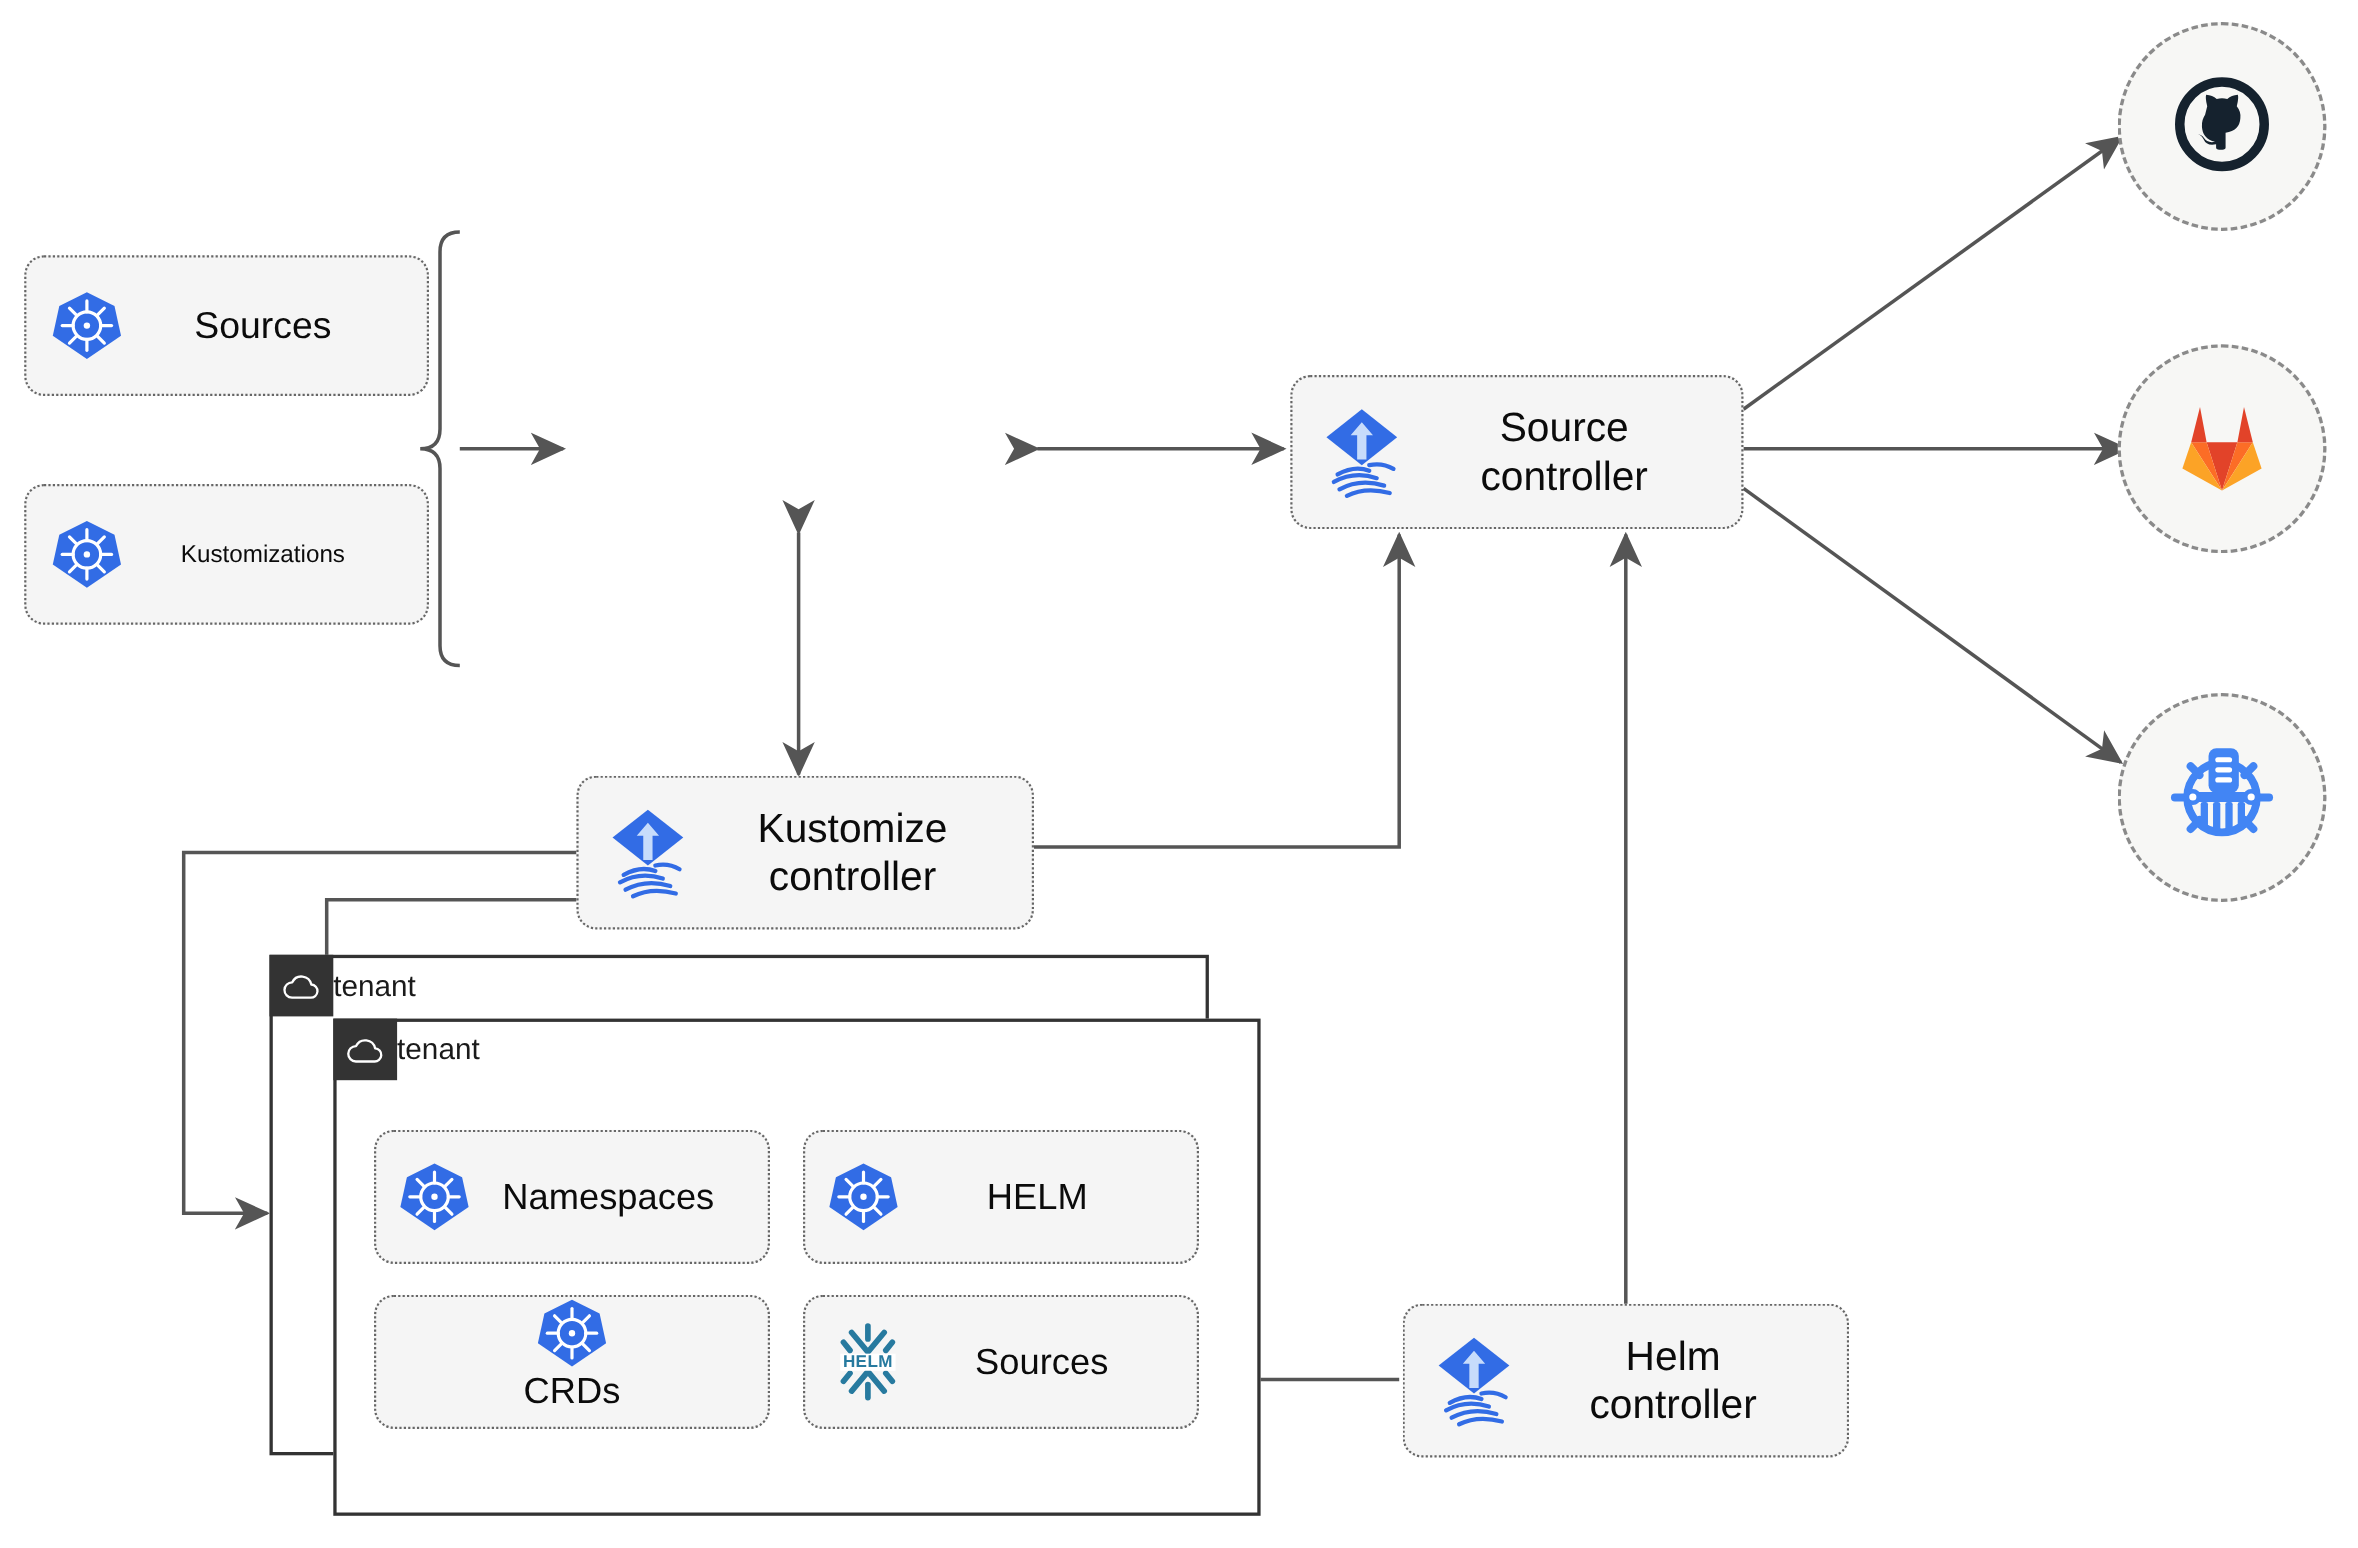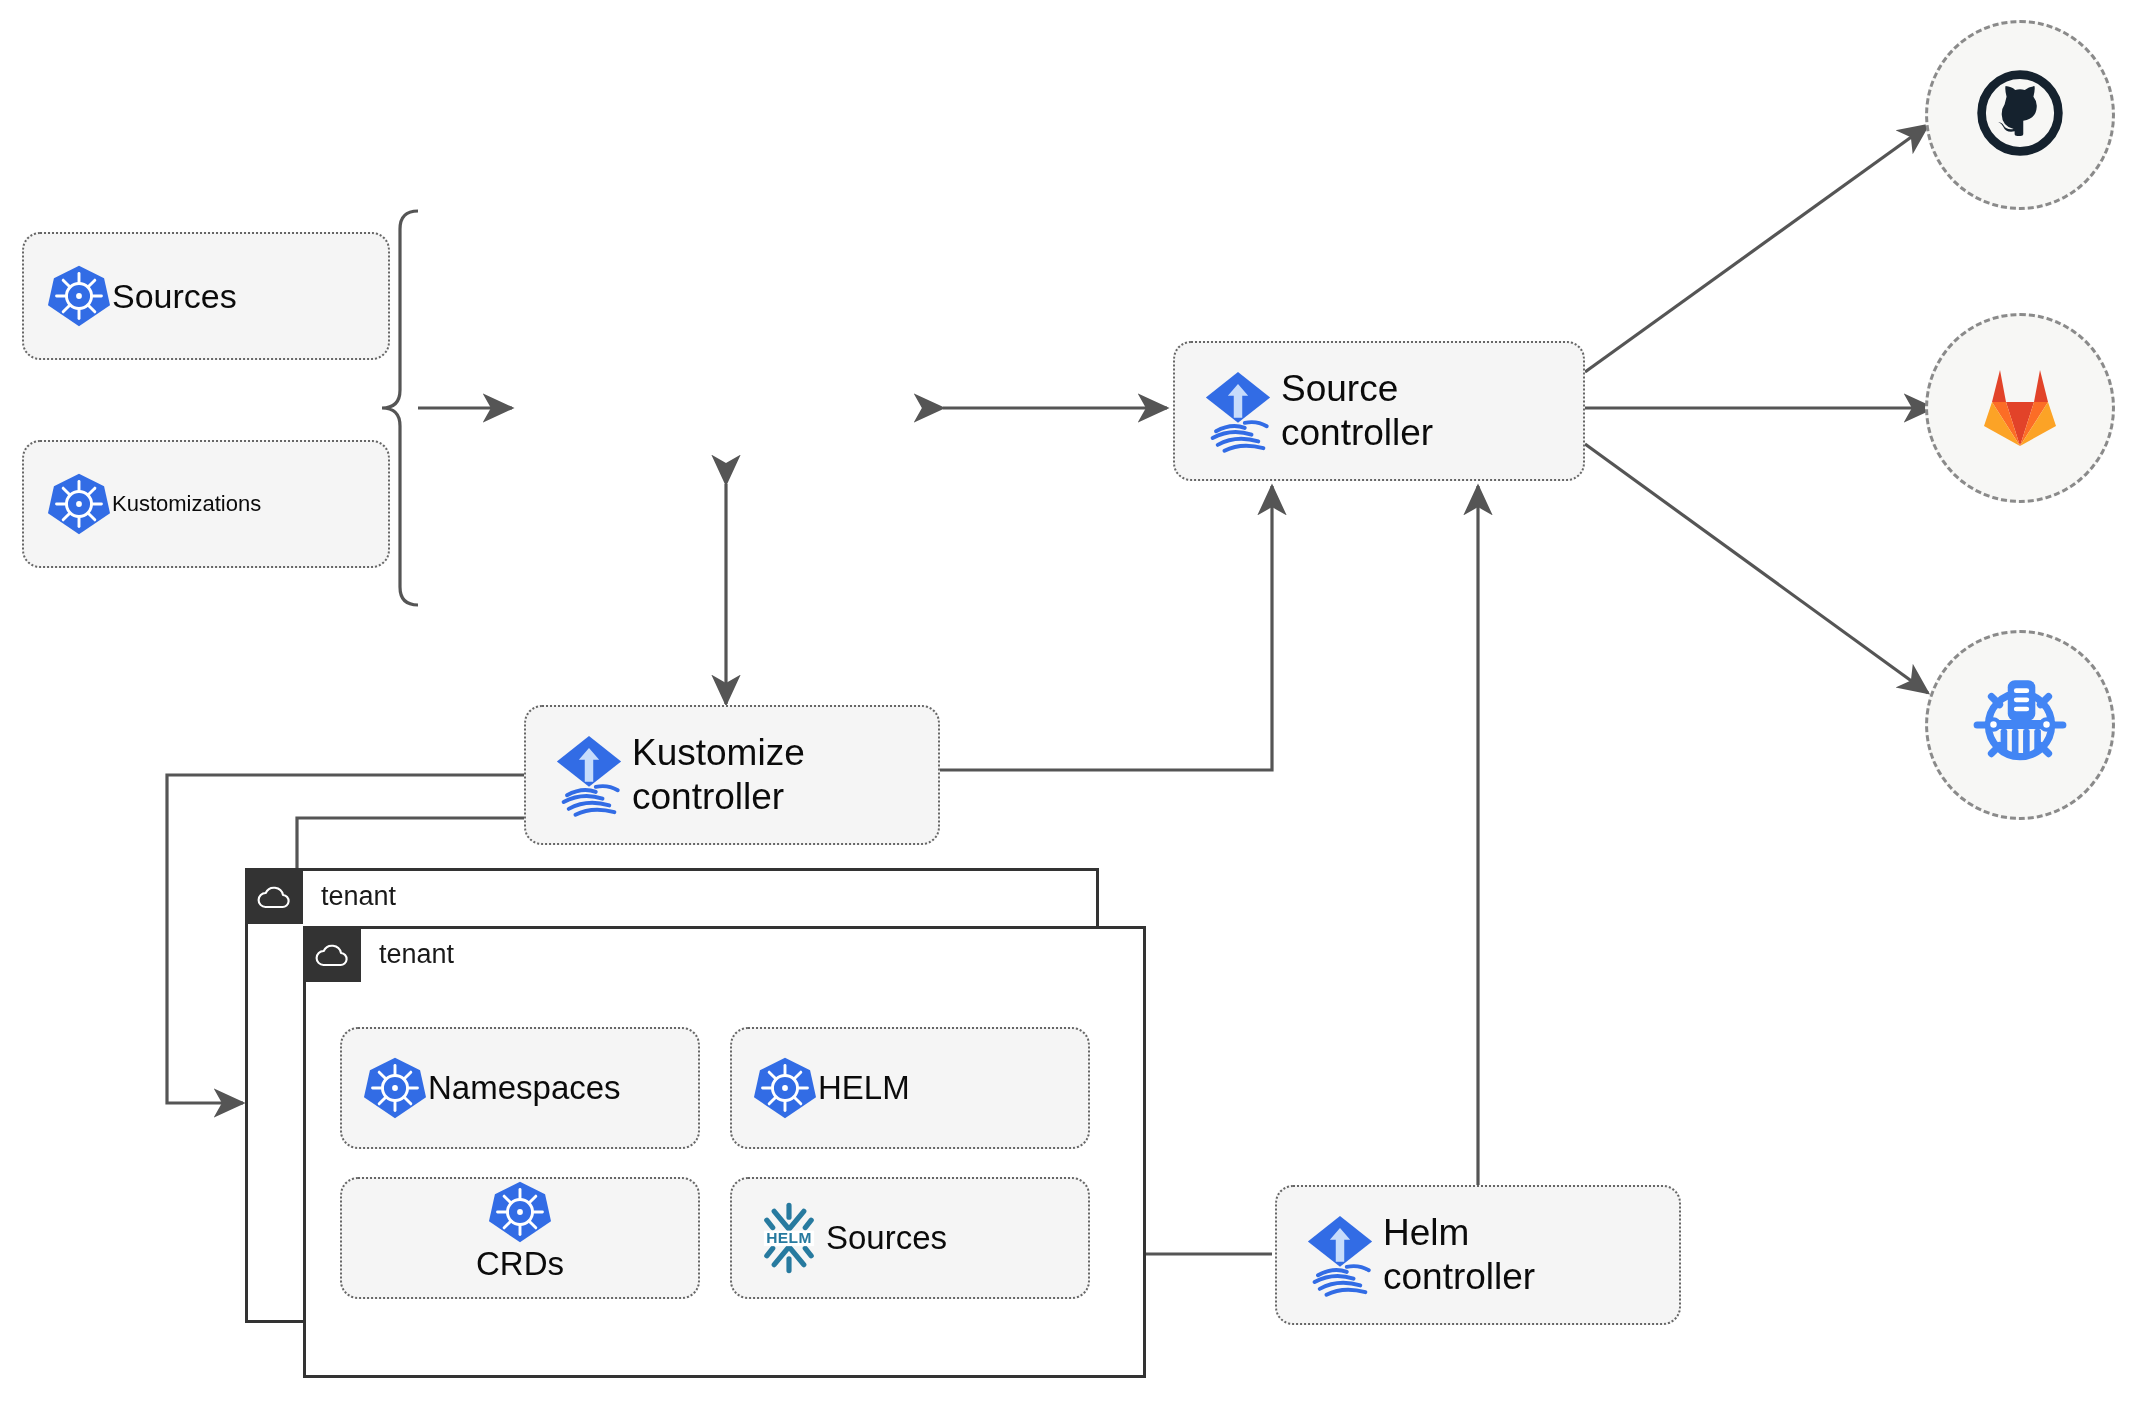--- a/index.html
+++ b/index.html
@@ -4,34 +4,34 @@
 <style>
   html,body{margin:0;padding:0;background:#ffffff;}
   body{font-family:"Liberation Sans","DejaVu Sans",sans-serif;}
   #stage{position:relative;width:2144px;height:1407px;background:#fff;overflow:hidden;}
   svg.layer{position:absolute;left:0;top:0;width:2144px;height:1407px;}
   .nodebox{
     position:absolute;background:#f5f5f5;border:2.5px dotted #666;
     border-radius:18px;display:flex;align-items:center;box-sizing:border-box;
   }
   .nodebox .ico{flex:0 0 auto;display:flex;align-items:center;justify-content:center;}
-  .nodebox .lbl{flex:1 1 auto;text-align:left;color:#0b0b0b;line-height:1.18;}
+  .nodebox .lbl{flex:1 1 auto;text-align:center;color:#0b0b0b;line-height:1.18;}
   .circlenode{
     position:absolute;border-radius:50%;background:#f7f7f5;border:3px dashed #8a8a8a;
     display:flex;align-items:center;justify-content:center;box-sizing:border-box;
   }
   .tenantbox{position:absolute;background:#ffffff;border:3px solid #333;box-sizing:border-box;}
   .tenanthdr{
     position:absolute;display:flex;align-items:center;height:56px;
   }
   .tenantbadge{
     width:58px;height:56px;background:#333;display:flex;align-items:center;justify-content:center;
   }
   .tenantname{
-    margin-left:18px;font-size:27px;color:#1a1a1a;white-space:nowrap;
+    font-size:27px;color:#1a1a1a;white-space:nowrap;
   }
 </style>
 </head>
 <body>
 
 <div id="stage">
 
   <svg class="layer" viewBox="0 0 2144 1407">
     <defs>
       <marker id="ah" markerWidth="12" markerHeight="12" refX="9.2" refY="5" orient="auto" markerUnits="strokeWidth">

